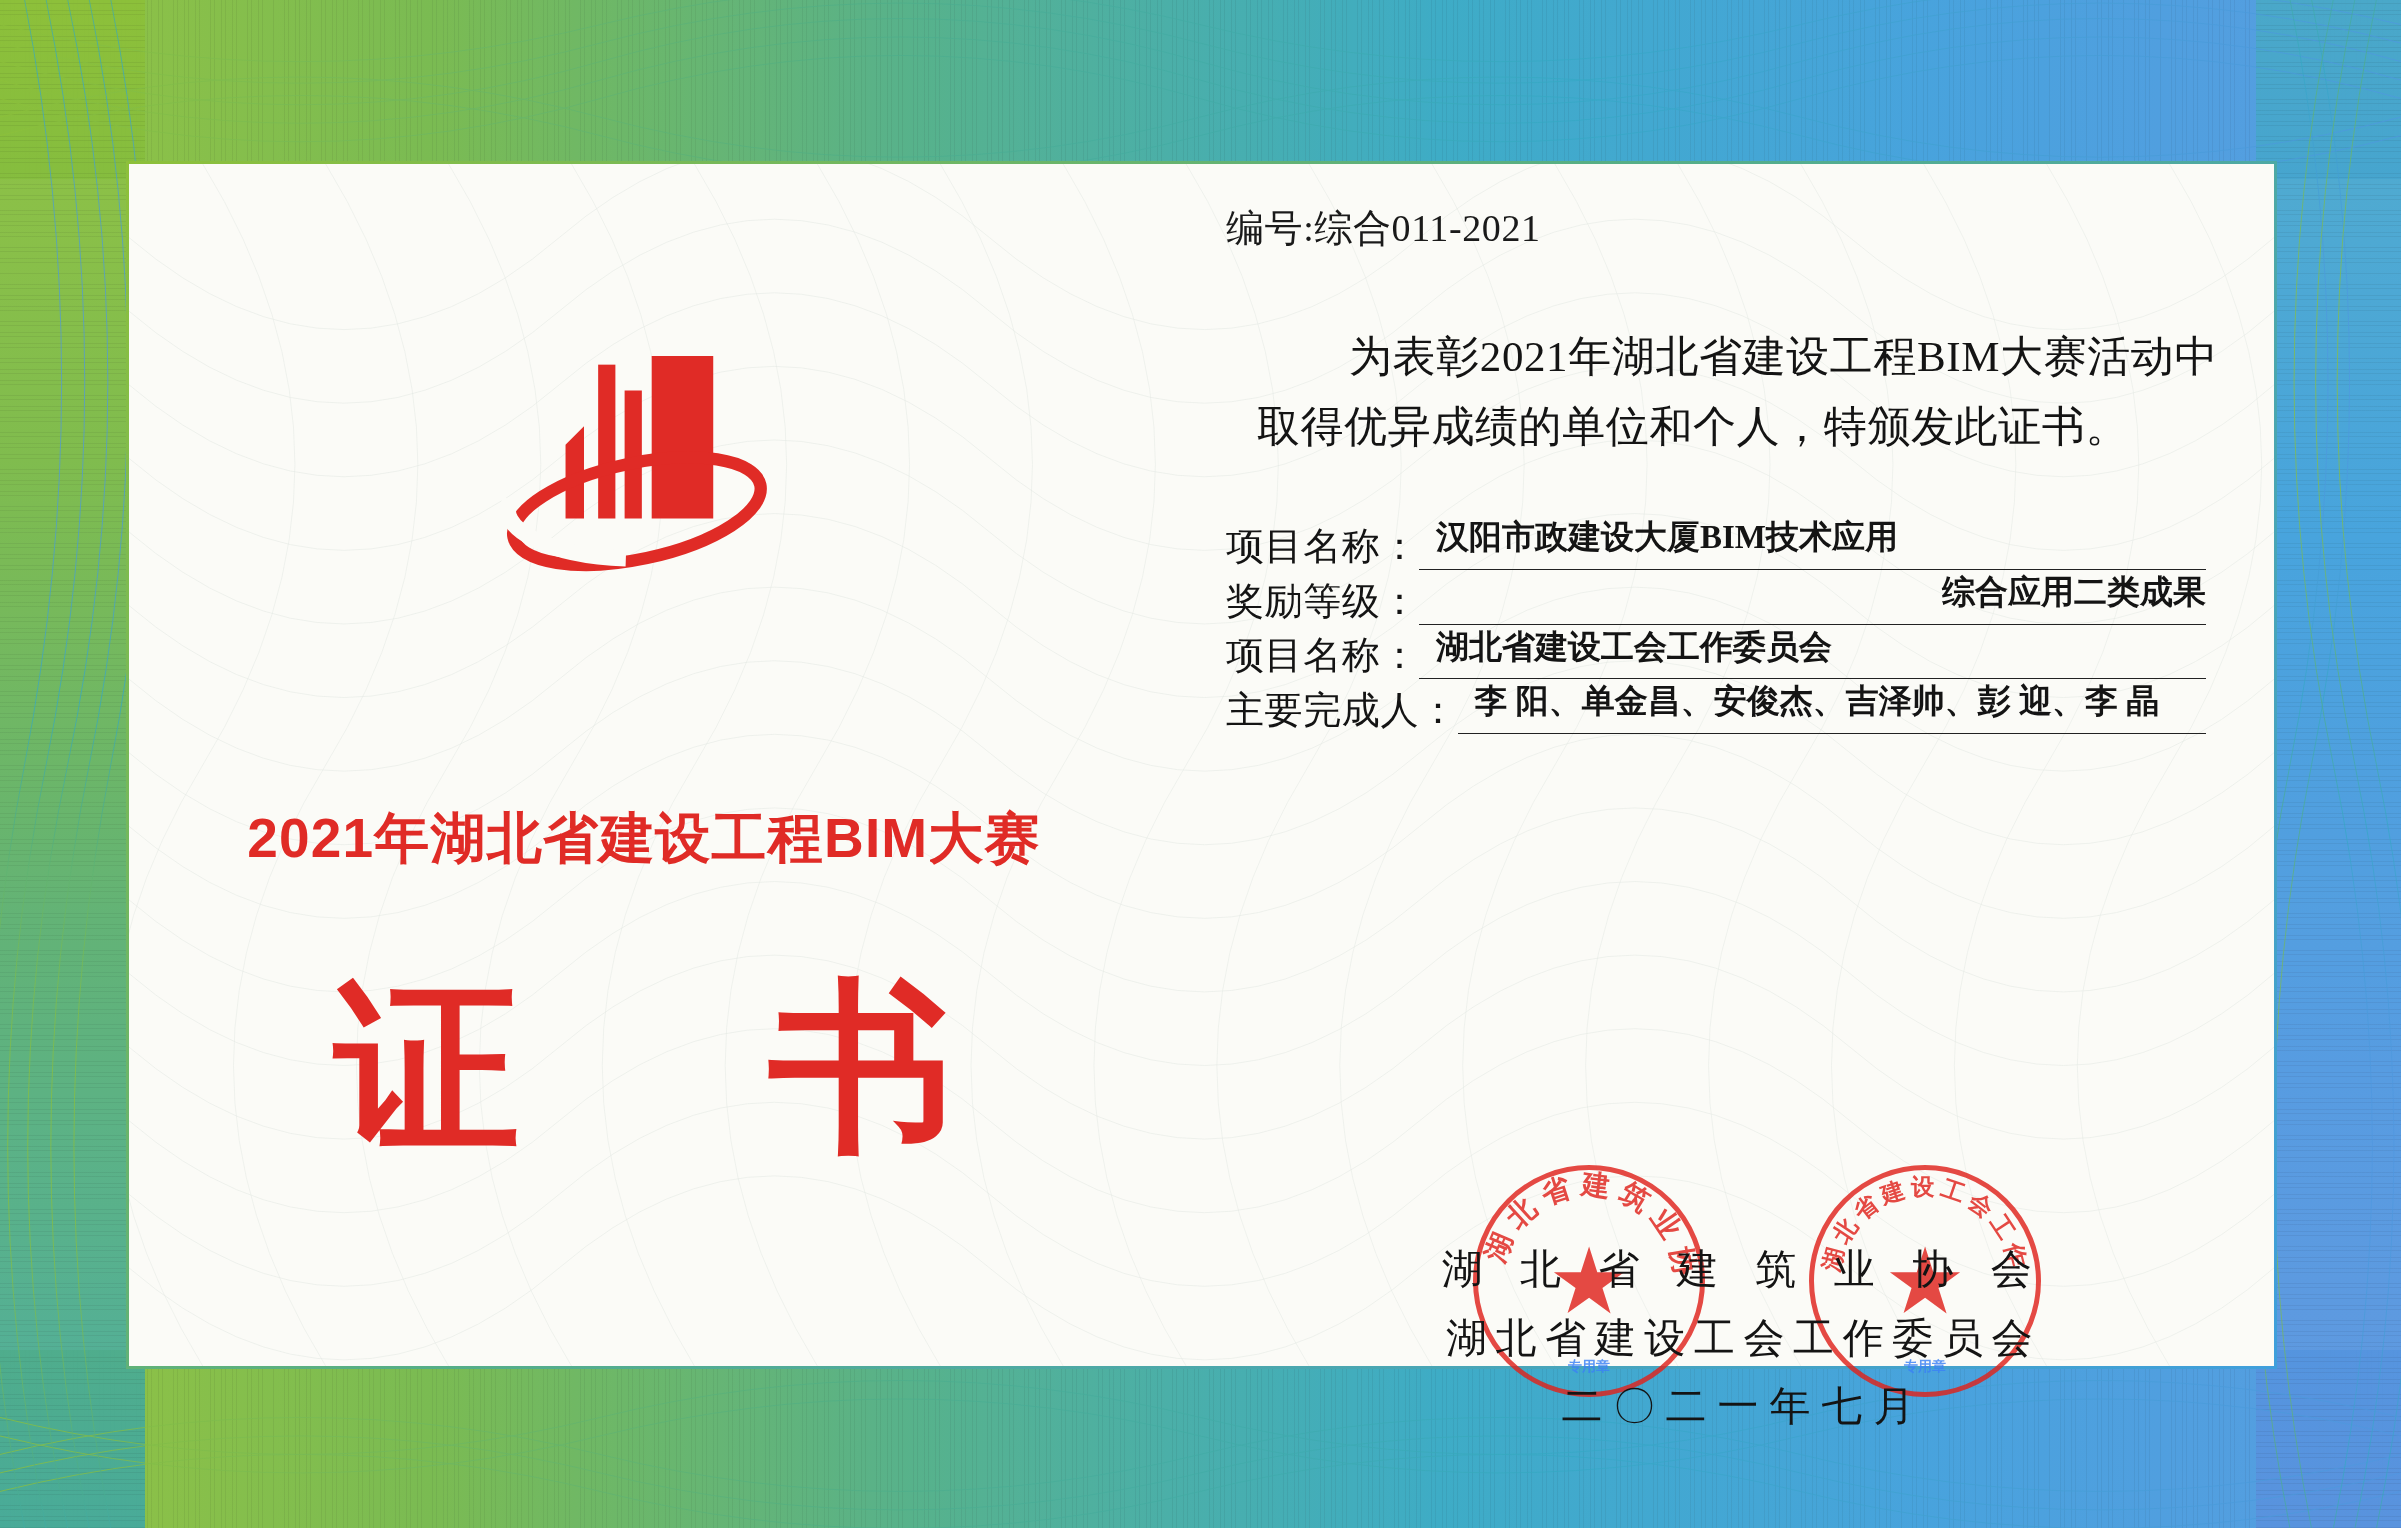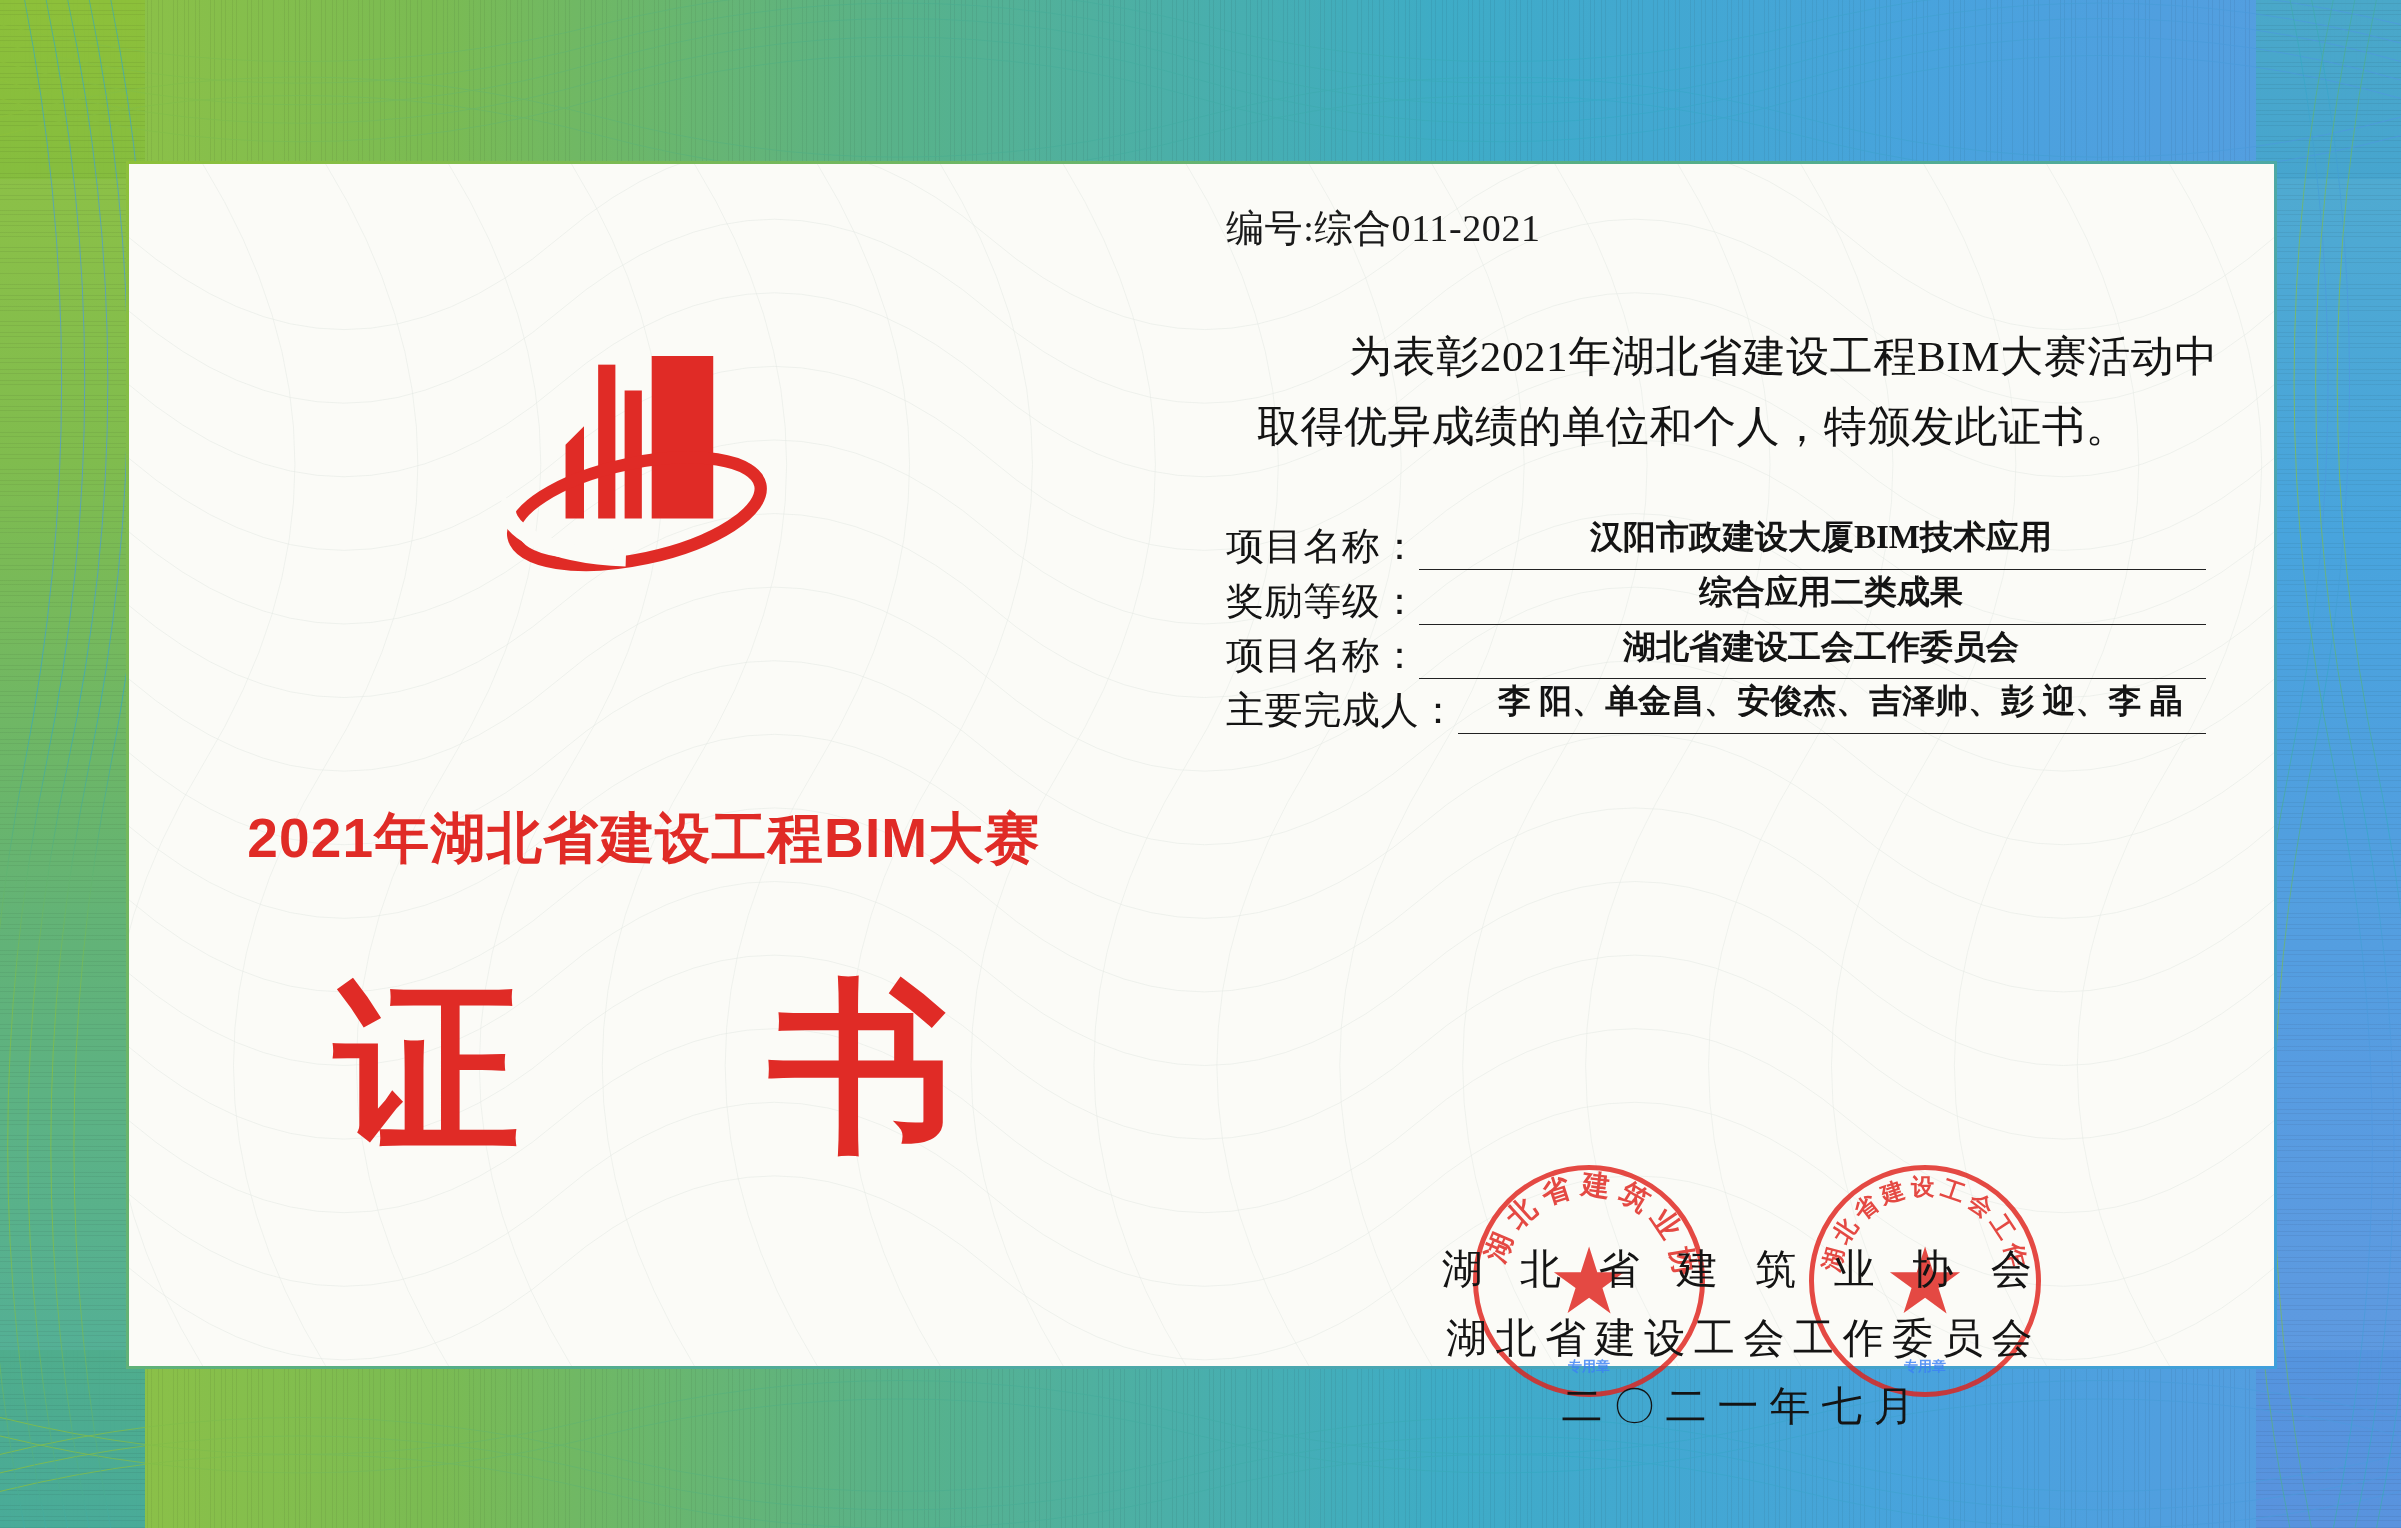--- a/index.html
+++ b/index.html
@@ -173,23 +173,23 @@
   }
   .field-value {
     flex: 1;
     border-bottom: 1.8px solid #222;
     font-size: 33px;
     color: #141414;
     padding: 0 0 8.6px 17px;
     white-space: nowrap;
     font-weight: bold;
     font-family: "Liberation Serif", "DejaVu Serif", serif;
-    text-align: center;
-  }
-  .field-value.centered { text-align: center; padding-left: 37px; }
+    text-align: left;
+  }
+  .field-value.centered { text-align: right; padding-left: 37px; }
 
   
   .sign-block {
     position: absolute;
     left: 1343px;
     top: 1242px;
     width: 801px;
     text-align: center;
   }
   .sign-line {

